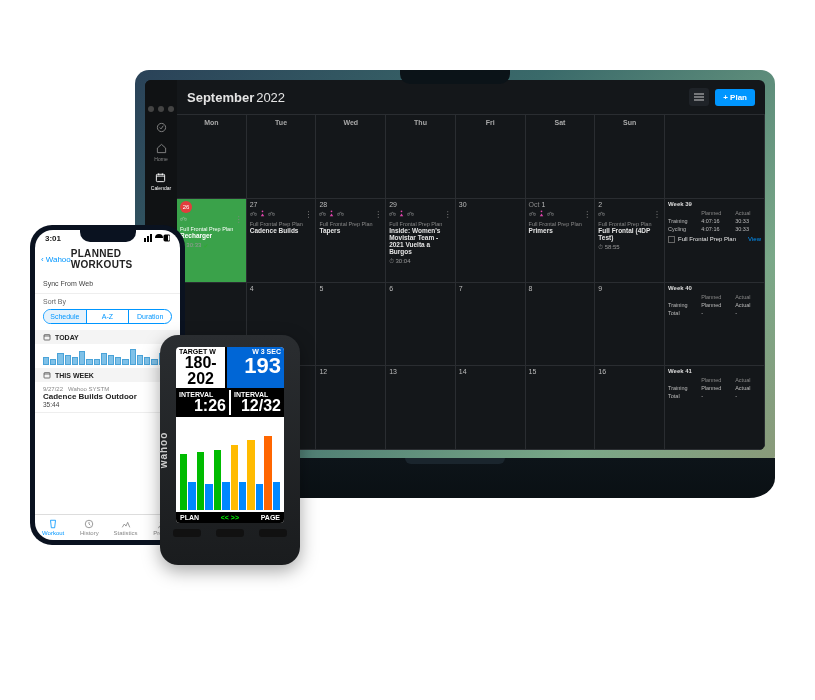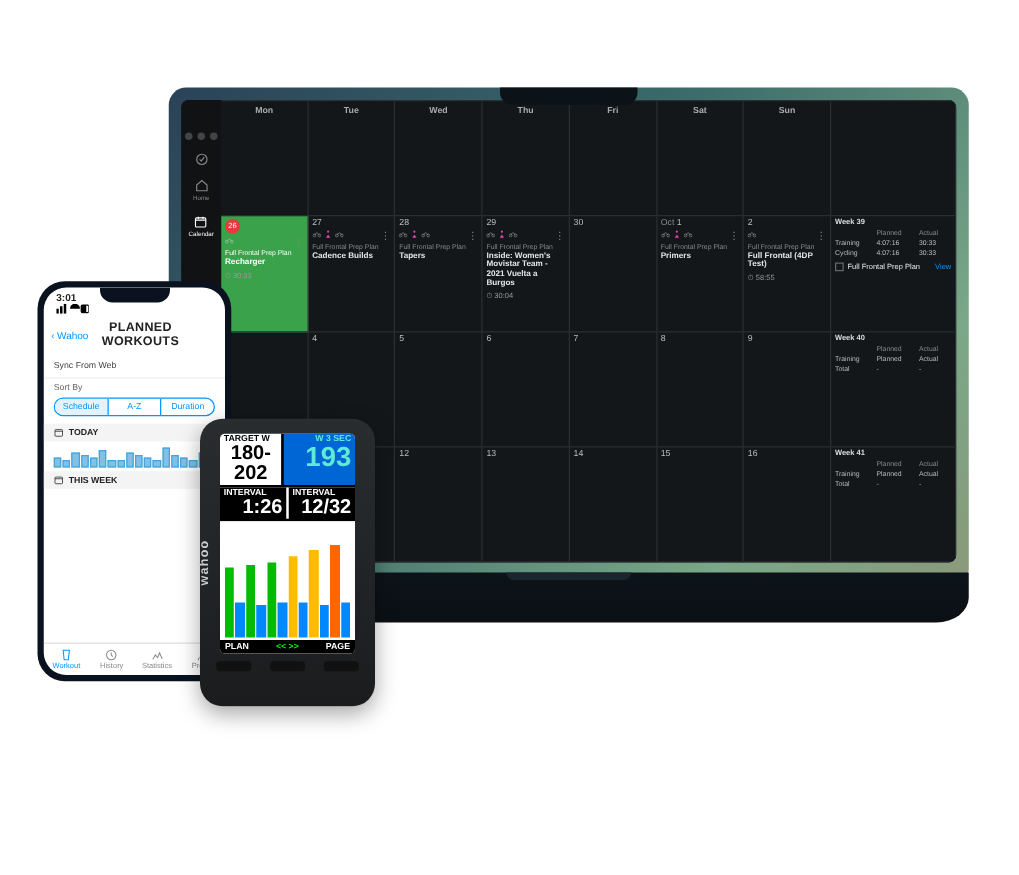--- a/index.html
+++ b/index.html
@@ -117,24 +117,24 @@
     width:155px; height:320px;
     background:#0a1220; border-radius:22px; padding:5px;
   }
   .phone-inner {
     width:100%; height:100%; background:#fff; border-radius:18px;
     position:relative; overflow:hidden; font-size:7px; color:#222;
     display:flex; flex-direction:column;
   }
   .phone-notch { position:absolute; top:0; left:50%; transform:translateX(-50%);
     width:56px; height:12px; background:#0a1220; border-radius:0 0 10px 10px; z-index:2; }
-  .ph-status { display:flex; justify-content:space-between; padding:4px 10px 0; font-size:8px; font-weight:600;flex-direction:column; }
+  .ph-status { display:flex; justify-content:space-between; padding:4px 10px 0; font-size:8px; font-weight:600; }
   .ph-hdr { display:flex; align-items:center; padding:4px 6px; }
   .ph-back { color:#0096ff; font-size:8px; display:flex; align-items:center; gap:2px; }
-  .ph-title { flex:1; text-align:center; font-weight:800; font-size:10px; letter-spacing:0.3px; font-family: Arial Black, sans-serif; }
+  .ph-title { flex:1; text-align:left; font-weight:800; font-size:10px; letter-spacing:0.3px; font-family: Arial Black, sans-serif; }
   .sync { padding:6px 8px; font-size:7px; color:#444; border-bottom:1px solid #eee; }
   .sort-lbl { padding:4px 8px 2px; font-size:7px; color:#666; }
   .seg { display:flex; margin:2px 8px 6px; border:1px solid #0096ff; border-radius:10px; overflow:hidden; }
   .seg span { flex:1; text-align:center; padding:3px 0; font-size:7px; color:#0096ff; }
   .seg span.sel { background:#e6f2fb; }
   .seg span + span { border-left:1px solid #0096ff; }
   .sect { background:#f4f4f4; padding:3px 8px; font-size:7px; font-weight:700; display:flex; align-items:center; gap:4px; }
   .wk-item { padding:4px 8px; border-bottom:1px solid #eee; }
   .wk-meta { font-size:6px; color:#888; }
   .wk-name { font-weight:700; font-size:8px; }
@@ -161,21 +161,21 @@
     width:108px; height:176px; margin:6px auto 0; background:#fff; border-radius:4px; overflow:hidden;
     display:flex; flex-direction:column; font-family: Arial, sans-serif;
   }
   .bc-row { display:flex; border-bottom:2px solid #000; }
   .cell-l, .cell-r { flex:1; padding:1px 3px; }
   .cell-r { border-left:2px solid #000; }
   .bc-hd { font-size:7px; font-weight:700; display:flex; justify-content:space-between; }
   .bc-val { font-size:22px; font-weight:800; text-align:center; line-height:1; }
   .bc-val-sm { font-size:16px; }
   .blue-cell { background:#0066d6; color:#fff; }
-  .blue-cell .bc-hd, .blue-cell .bc-val { color:#5eead4;margin-left:14px; }
+  .blue-cell .bc-hd, .blue-cell .bc-val { color:#ffffff;margin-left:14px; }
   .inv { background:#000; color:#fff; }
   .bc-chart { flex:1; display:flex; align-items:flex-end; padding:0 4px 2px; gap:1px; background:#fff; position:relative; }
   .bc-chart .bar { flex:1; }
   .bc-bot { display:flex; justify-content:space-between; background:#000; color:#fff; font-size:7px; font-weight:700; padding:2px 4px; }
   .bc-bot .mid { color:#0f0; }
   .bc-btns { display:flex; justify-content:space-around; margin-top:6px; }
   .bc-btns span { width:28px; height:8px; background:#111; border-radius:3px; }
 </style>
 </head>
 <body>
@@ -206,20 +206,34 @@
         <div class="nav-i active">
           <svg viewBox="0 0 24 24" fill="none" stroke="currentColor" stroke-width="2">
               <rect x="3" y="5" width="18" height="16" rx="2"></rect>
               <path d="M3 9h18M8 3v4M16 3v4"></path>
             </svg>
           <span>Calendar</span>
         </div>
       </div>
 
       <div class="main-col">
+        <div class="cal-header">
+          <div>
+            <span class="cal-title-b">September</span>
+            <span class="cal-title-b cal-title-l">2022</span>
+          </div>
+          <div class="hdr-right">
+            <div class="icon-btn">
+              <svg width="12" height="10" viewBox="0 0 12 10" stroke="#ccc" stroke-width="1">
+                  <path d="M1 2h10M1 5h10M1 8h10"></path>
+                </svg>
+            </div>
+            <div class="plan-btn">+ Plan</div>
+          </div>
+        </div>
 
         <div class="cal-grid" id="cal-grid">
             <div class="cal-head">Mon</div>
             <div class="cal-head">Tue</div>
             <div class="cal-head">Wed</div>
             <div class="cal-head">Thu</div>
             <div class="cal-head">Fri</div>
             <div class="cal-head">Sat</div>
             <div class="cal-head">Sun</div>
             <div class="cal-head"></div>
@@ -535,20 +549,25 @@
           <span style="height: 10px;"></span>
           <span style="height: 8px;"></span>
           <span style="height: 6px;"></span>
           <span style="height: 12px;"></span>
           <span style="height: 10px;"></span>
         </div>
         <div class="sect"><svg width="8" height="8" viewBox="0 0 24 24" fill="none" stroke="#333" stroke-width="2">
             <rect x="3" y="5" width="18" height="16" rx="2"></rect>
             <path d="M3 9h18"></path>
           </svg>THIS WEEK</div>
+        <div class="wk-item">
+          <div class="wk-meta">9/27/22 &nbsp; Wahoo SYSTM</div>
+          <div class="wk-name">Cadence Builds Outdoor</div>
+          <div class="wk-dur">35:44</div>
+        </div>
       </div>
     <div class="ph-tabs" id="ph-tabs">
         <div class="t active">
           <svg viewBox="0 0 24 24" fill="none" stroke="currentColor" stroke-width="2">
             <path d="M6 3h12l-2 18H8z"></path>
           </svg>
           <span>Workout</span>
         </div>
         <div class="t">
           <svg viewBox="0 0 24 24" fill="none" stroke="currentColor" stroke-width="2">

